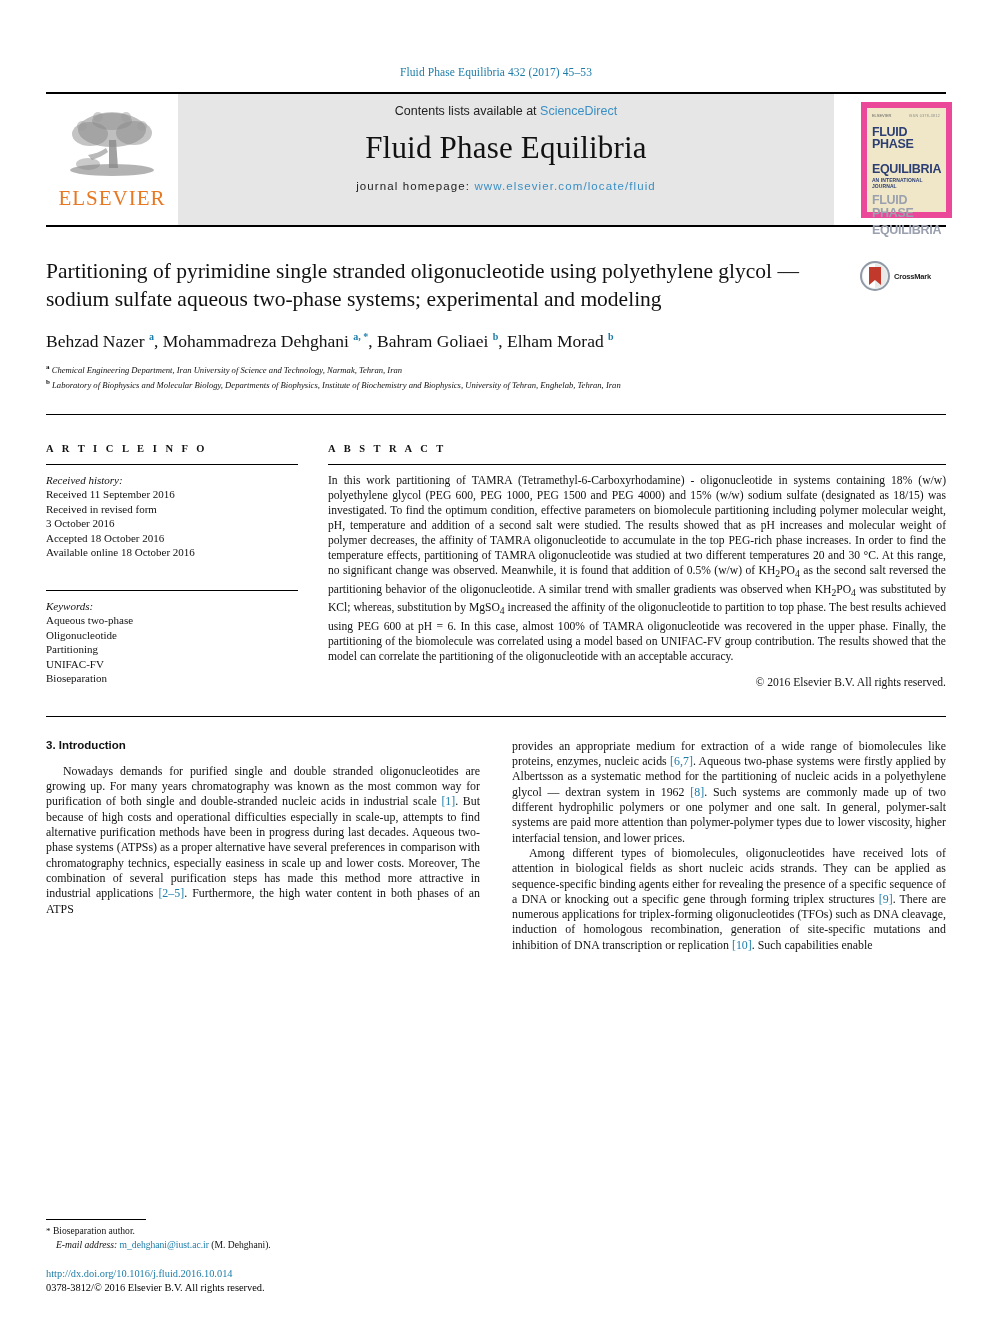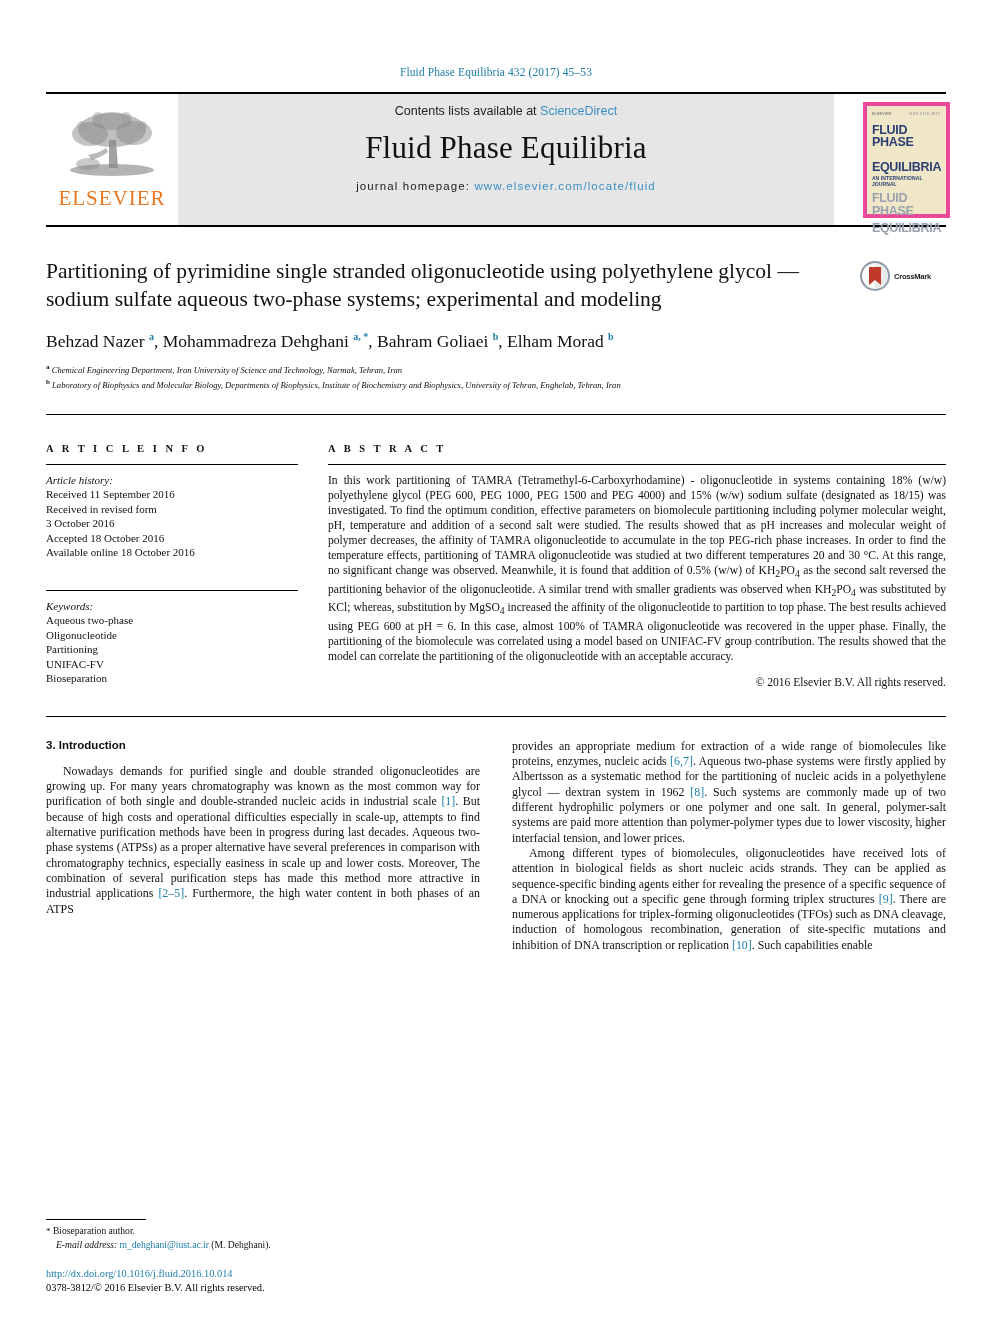--- a/index.html
+++ b/index.html
@@ -99,21 +99,21 @@
     font-family: "Liberation Serif", serif;
     font-size: 21px;
     letter-spacing: 1px;
     margin-top: 2px;
   }
 
   
   .cover {
     width: 92px; height: 116px;
     background: #efe7c8;
-    border: 4px solid #ec4899;
+    border: 6px solid #ec4899;
     box-sizing: border-box;
     padding: 6px 5px;
     position: relative;
     font-family: "Liberation Sans", sans-serif;
     margin-left: 33px;
   }
   .cover .c1 {
     color: #2c3e73; font-weight: bold; font-size: 12.5px;
     line-height: 12.5px; letter-spacing: -.3px; margin-top: 12px;
   }
@@ -361,21 +361,21 @@
     <div><sup>a</sup> <span>Chemical Engineering Department, Iran University of Science and Technology, Narmak, Tehran, Iran</span></div>
     <div><sup>b</sup> <span>Laboratory of Biophysics and Molecular Biology, Departments of Biophysics, Institute of Biochemistry and Biophysics, University of Tehran, Enghelab, Tehran, Iran</span></div>
   </div>
 
   <div class="info-abstract">
 
     <div class="col-info">
       <div class="sec-head">A R T I C L E   I N F O</div>
       <div class="rule"></div>
       <div class="info-block">
-        <div class="it">Article history:</div>
+        <div class="it">Received history:</div>
         <div>Received 11 September 2016</div>
         <div>Received in revised form</div>
         <div>3 October 2016</div>
         <div>Accepted 18 October 2016</div>
         <div>Available online 18 October 2016</div>
       </div>
       <div class="info-gap"></div>
       <div class="rule"></div>
       <div class="info-block">
         <div class="it">Keywords:</div>

